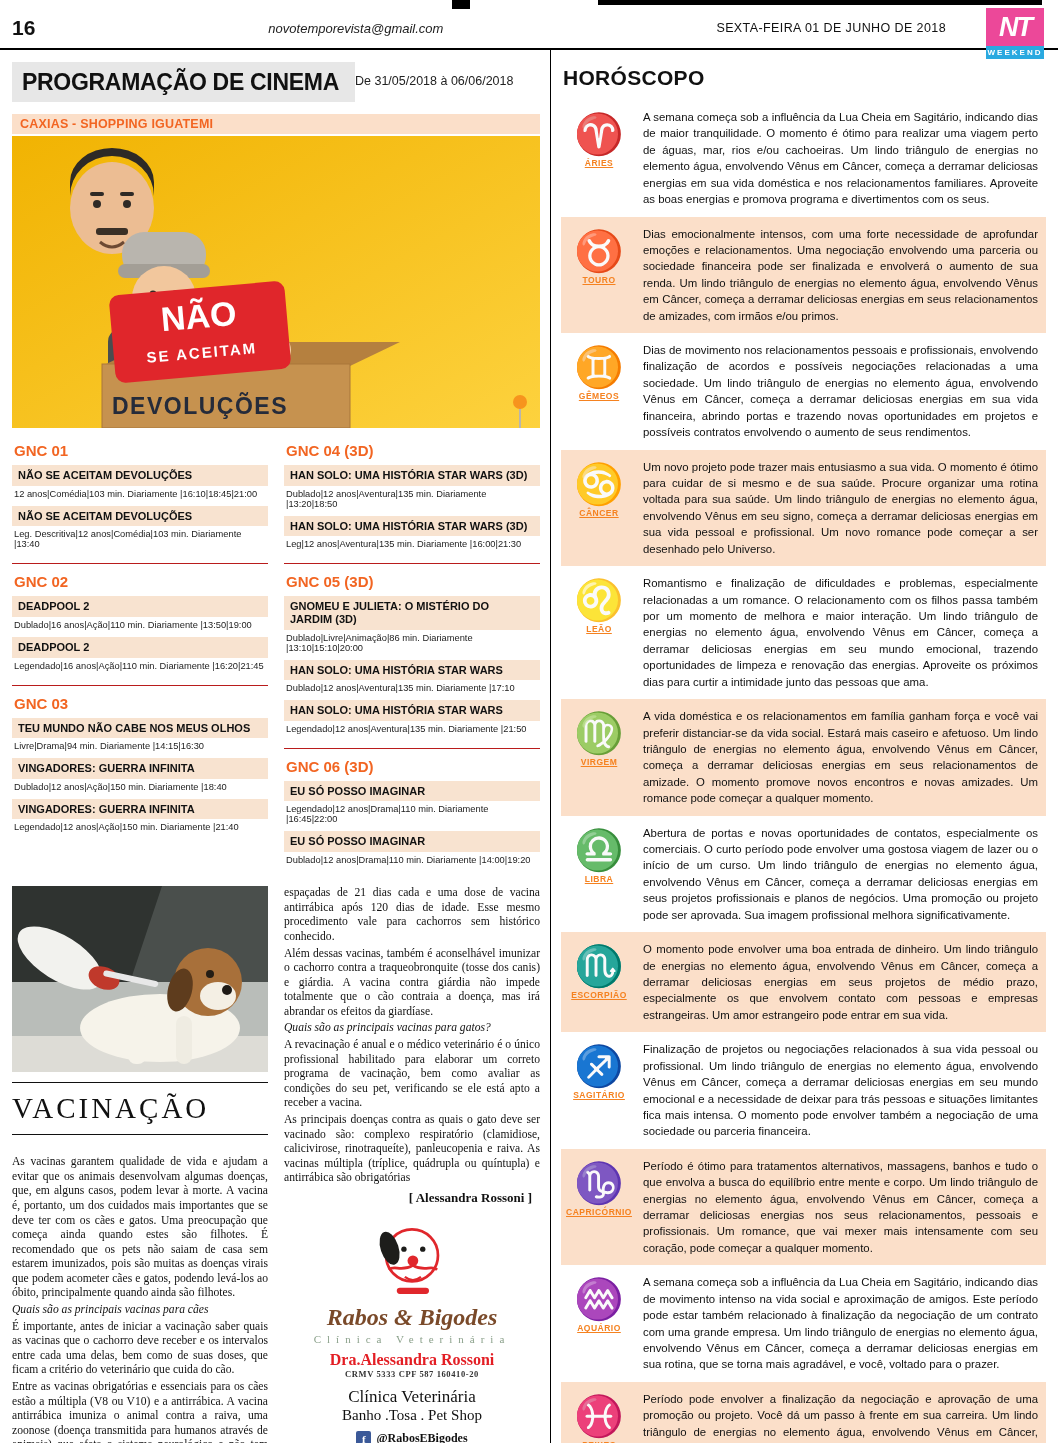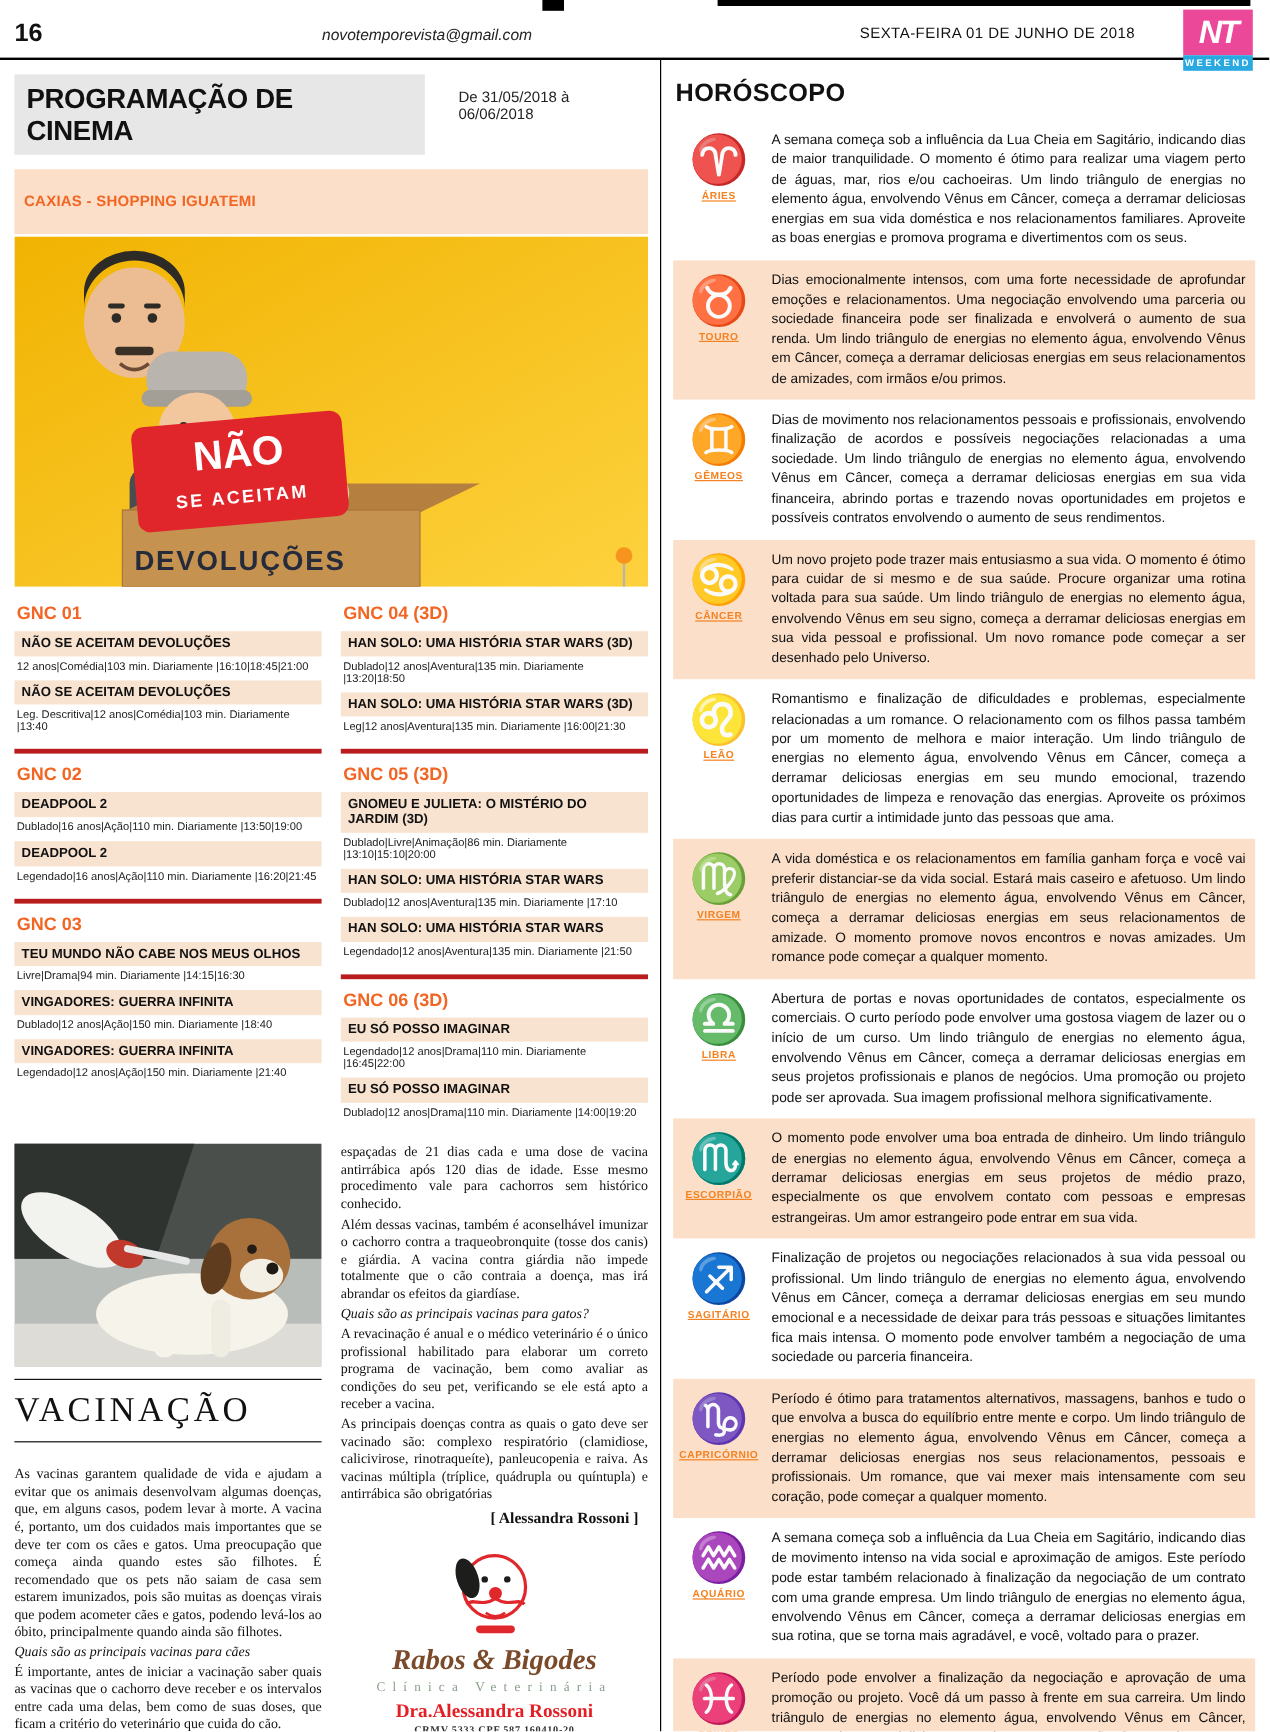--- a/index.html
+++ b/index.html
@@ -20,28 +20,28 @@
   .logo-sub{background:#2aa9e0;color:#fff;font-size:8px;font-weight:bold;letter-spacing:2px;padding:2px 0;}
 
   .content{display:flex;padding:0 12px;align-items:stretch;}
   .col-left{width:528px;flex:0 0 528px;}
   .vdivider{width:1px;background:#000;margin:0 10px;}
   .col-right{flex:1;min-width:0;}
 
   
   .cine-head{display:flex;margin-top:12px;align-items:flex-start;}
   .cine-title{background:#e7e7e7;padding:7px 16px 6px 10px;font-size:23px;font-weight:bold;letter-spacing:-.3px;}
-  .cine-dates{font-size:12.5px;padding:12px 0 0 28px;color:#222;}
-  .venue-bar{margin-top:12px;background:#fbdfc9;color:#f26522;font-weight:bold;font-size:12.5px;padding:20px 8px;letter-spacing:.2px;}
+  .cine-dates{font-size:12.5px;padding:12px 0 0 0;color:#222;}
+  .venue-bar{margin-top:12px;background:#fbdfc9;color:#f26522;font-weight:bold;font-size:12.5px;padding:3px 8px;letter-spacing:.2px;}
   .poster{margin-top:2px;line-height:0;}
 
   .listings{display:flex;gap:16px;margin-top:8px;}
   .listing-col{flex:1;min-width:0;}
   .group{padding-top:2px;}
-  .group + .group{border-top:4px solid #b91c1c;margin-top:7px;padding-top:5px;}
+  .group + .group{border-top:1px solid #b91c1c;margin-top:7px;padding-top:5px;}
   .room{color:#f26522;font-weight:bold;font-size:15px;padding:4px 2px 6px 2px;}
   .movie-title{background:#f8e3d0;font-weight:bold;font-size:11px;padding:4px 6px;line-height:1.15;}
   .movie-details{font-size:9.3px;color:#222;padding:3px 2px 7px 2px;}
 
   
   .article{display:flex;gap:16px;margin-top:14px;font-family:"Liberation Serif",serif;}
   .art-col{flex:1;min-width:0;}
   .photo{margin-bottom:10px;line-height:0;}
   .vac-title{font-size:29px;letter-spacing:3px;border-top:1.5px solid #111;
              border-bottom:1.5px solid #111;padding:9px 0;margin-bottom:20px;}

